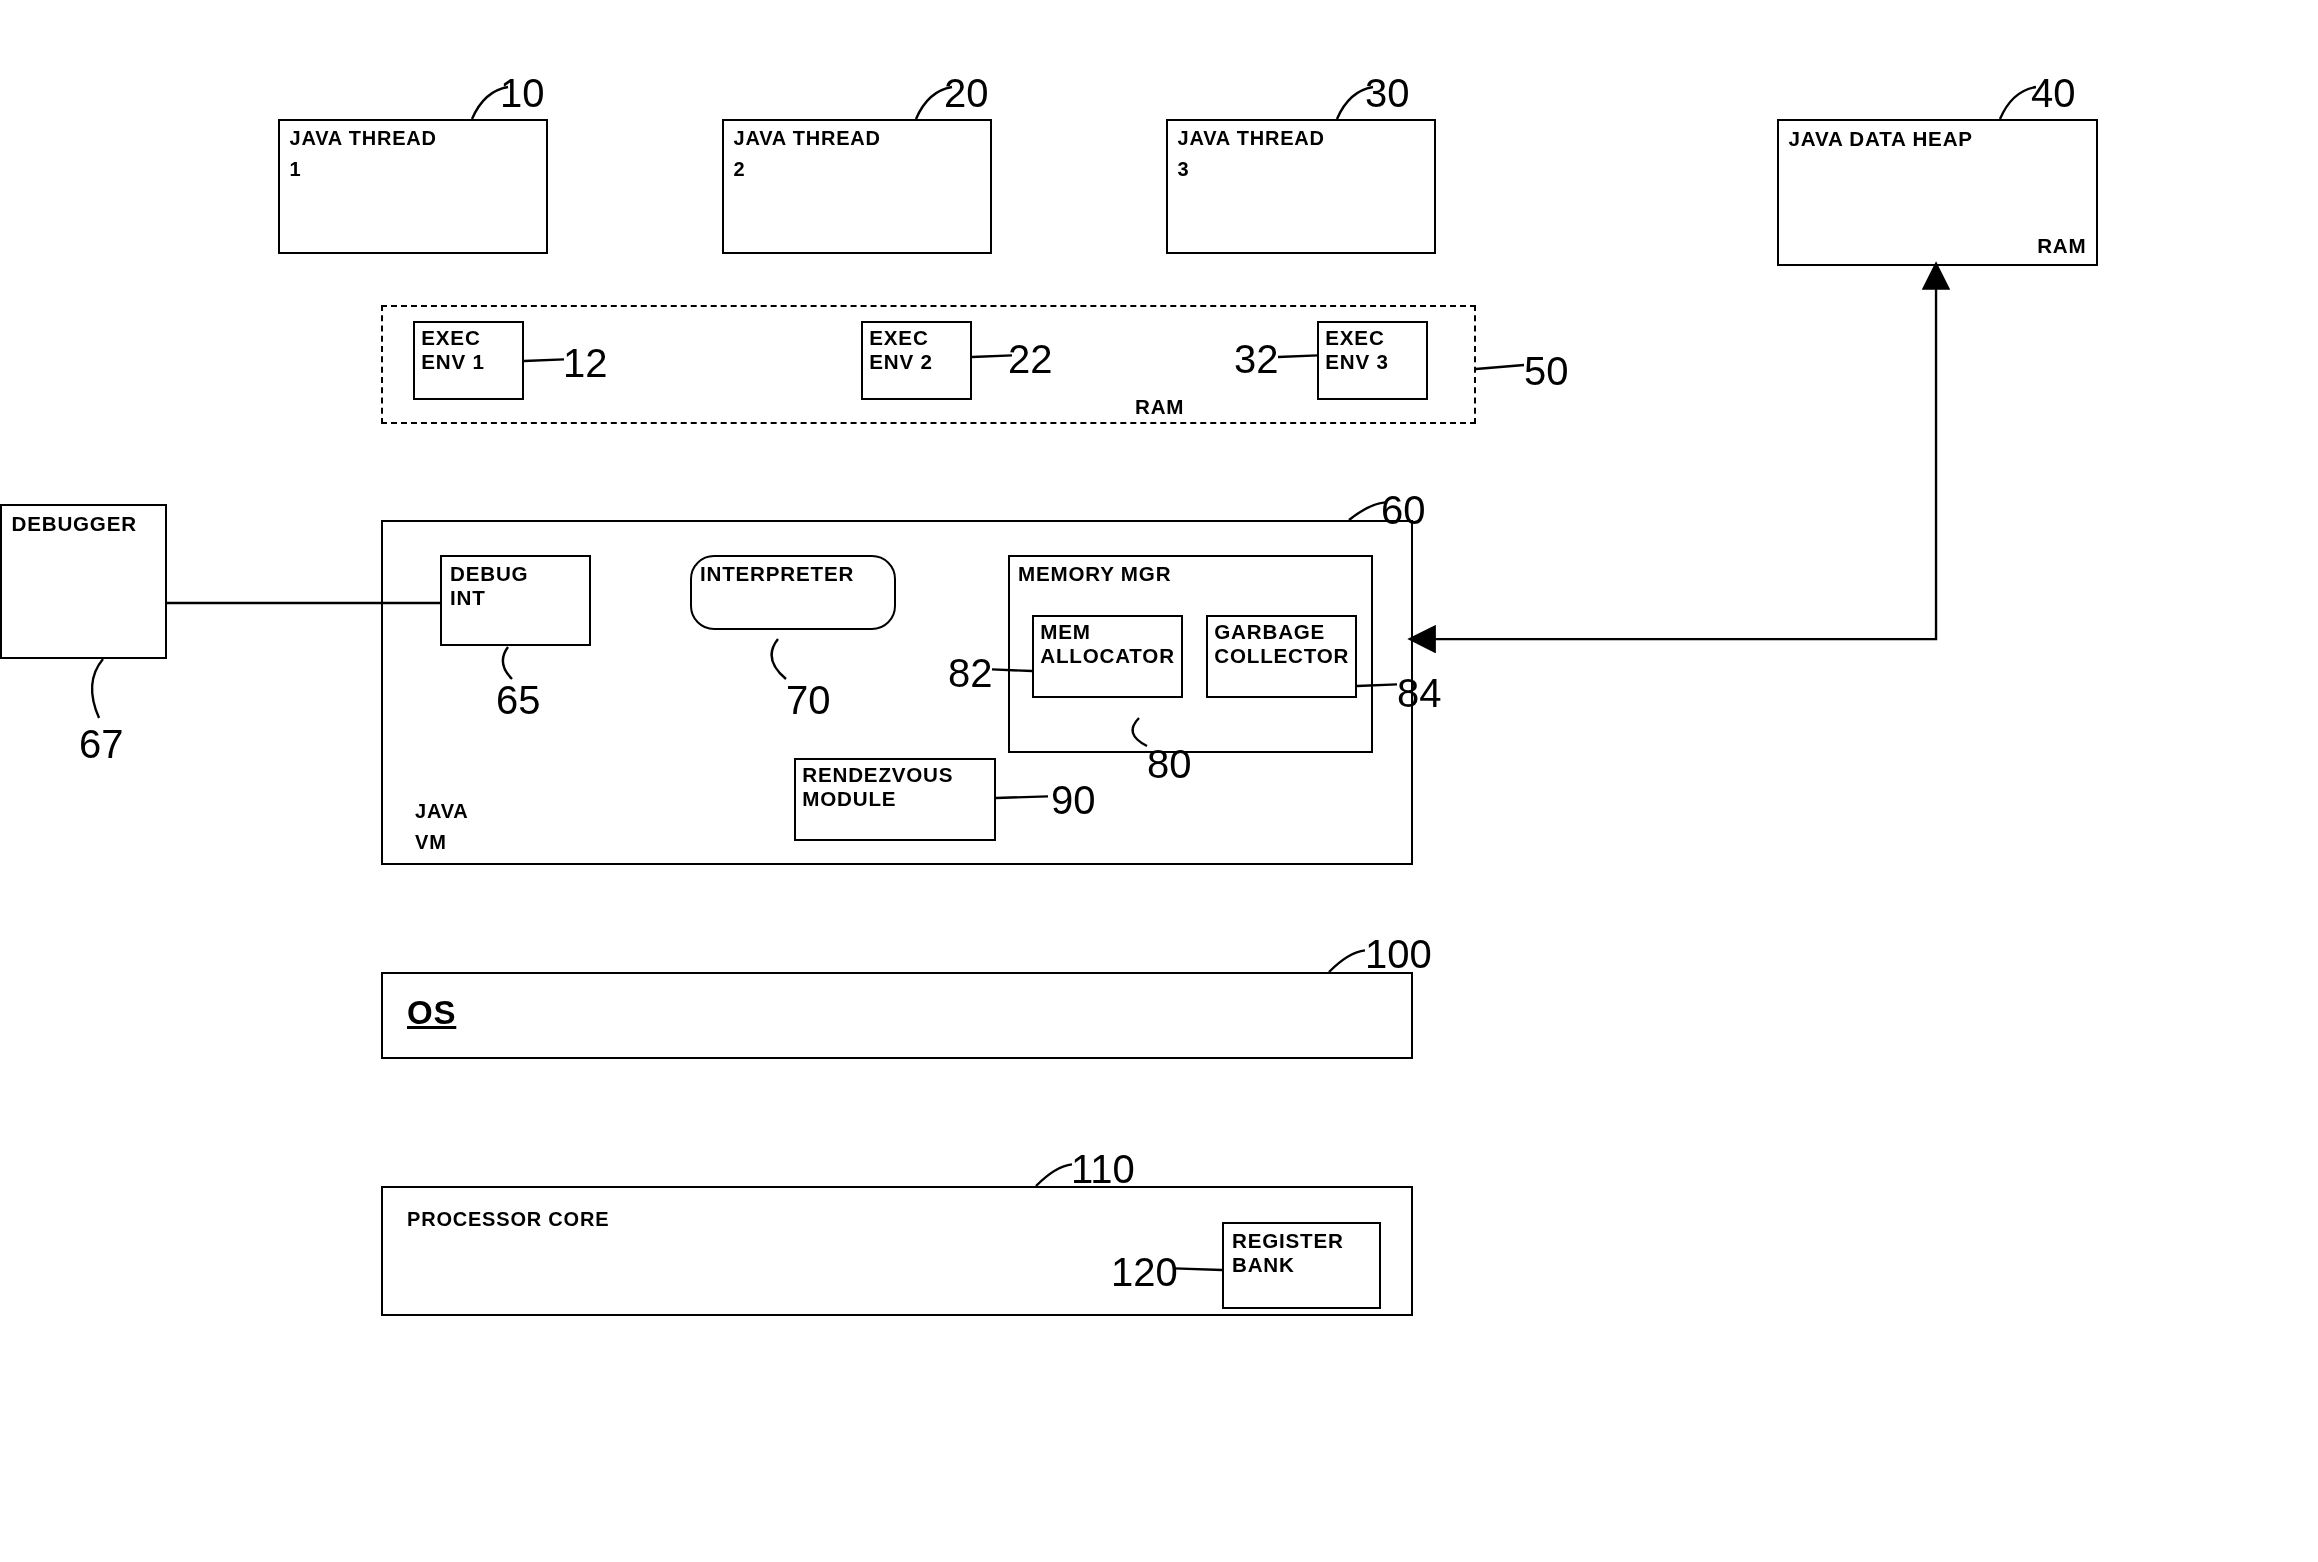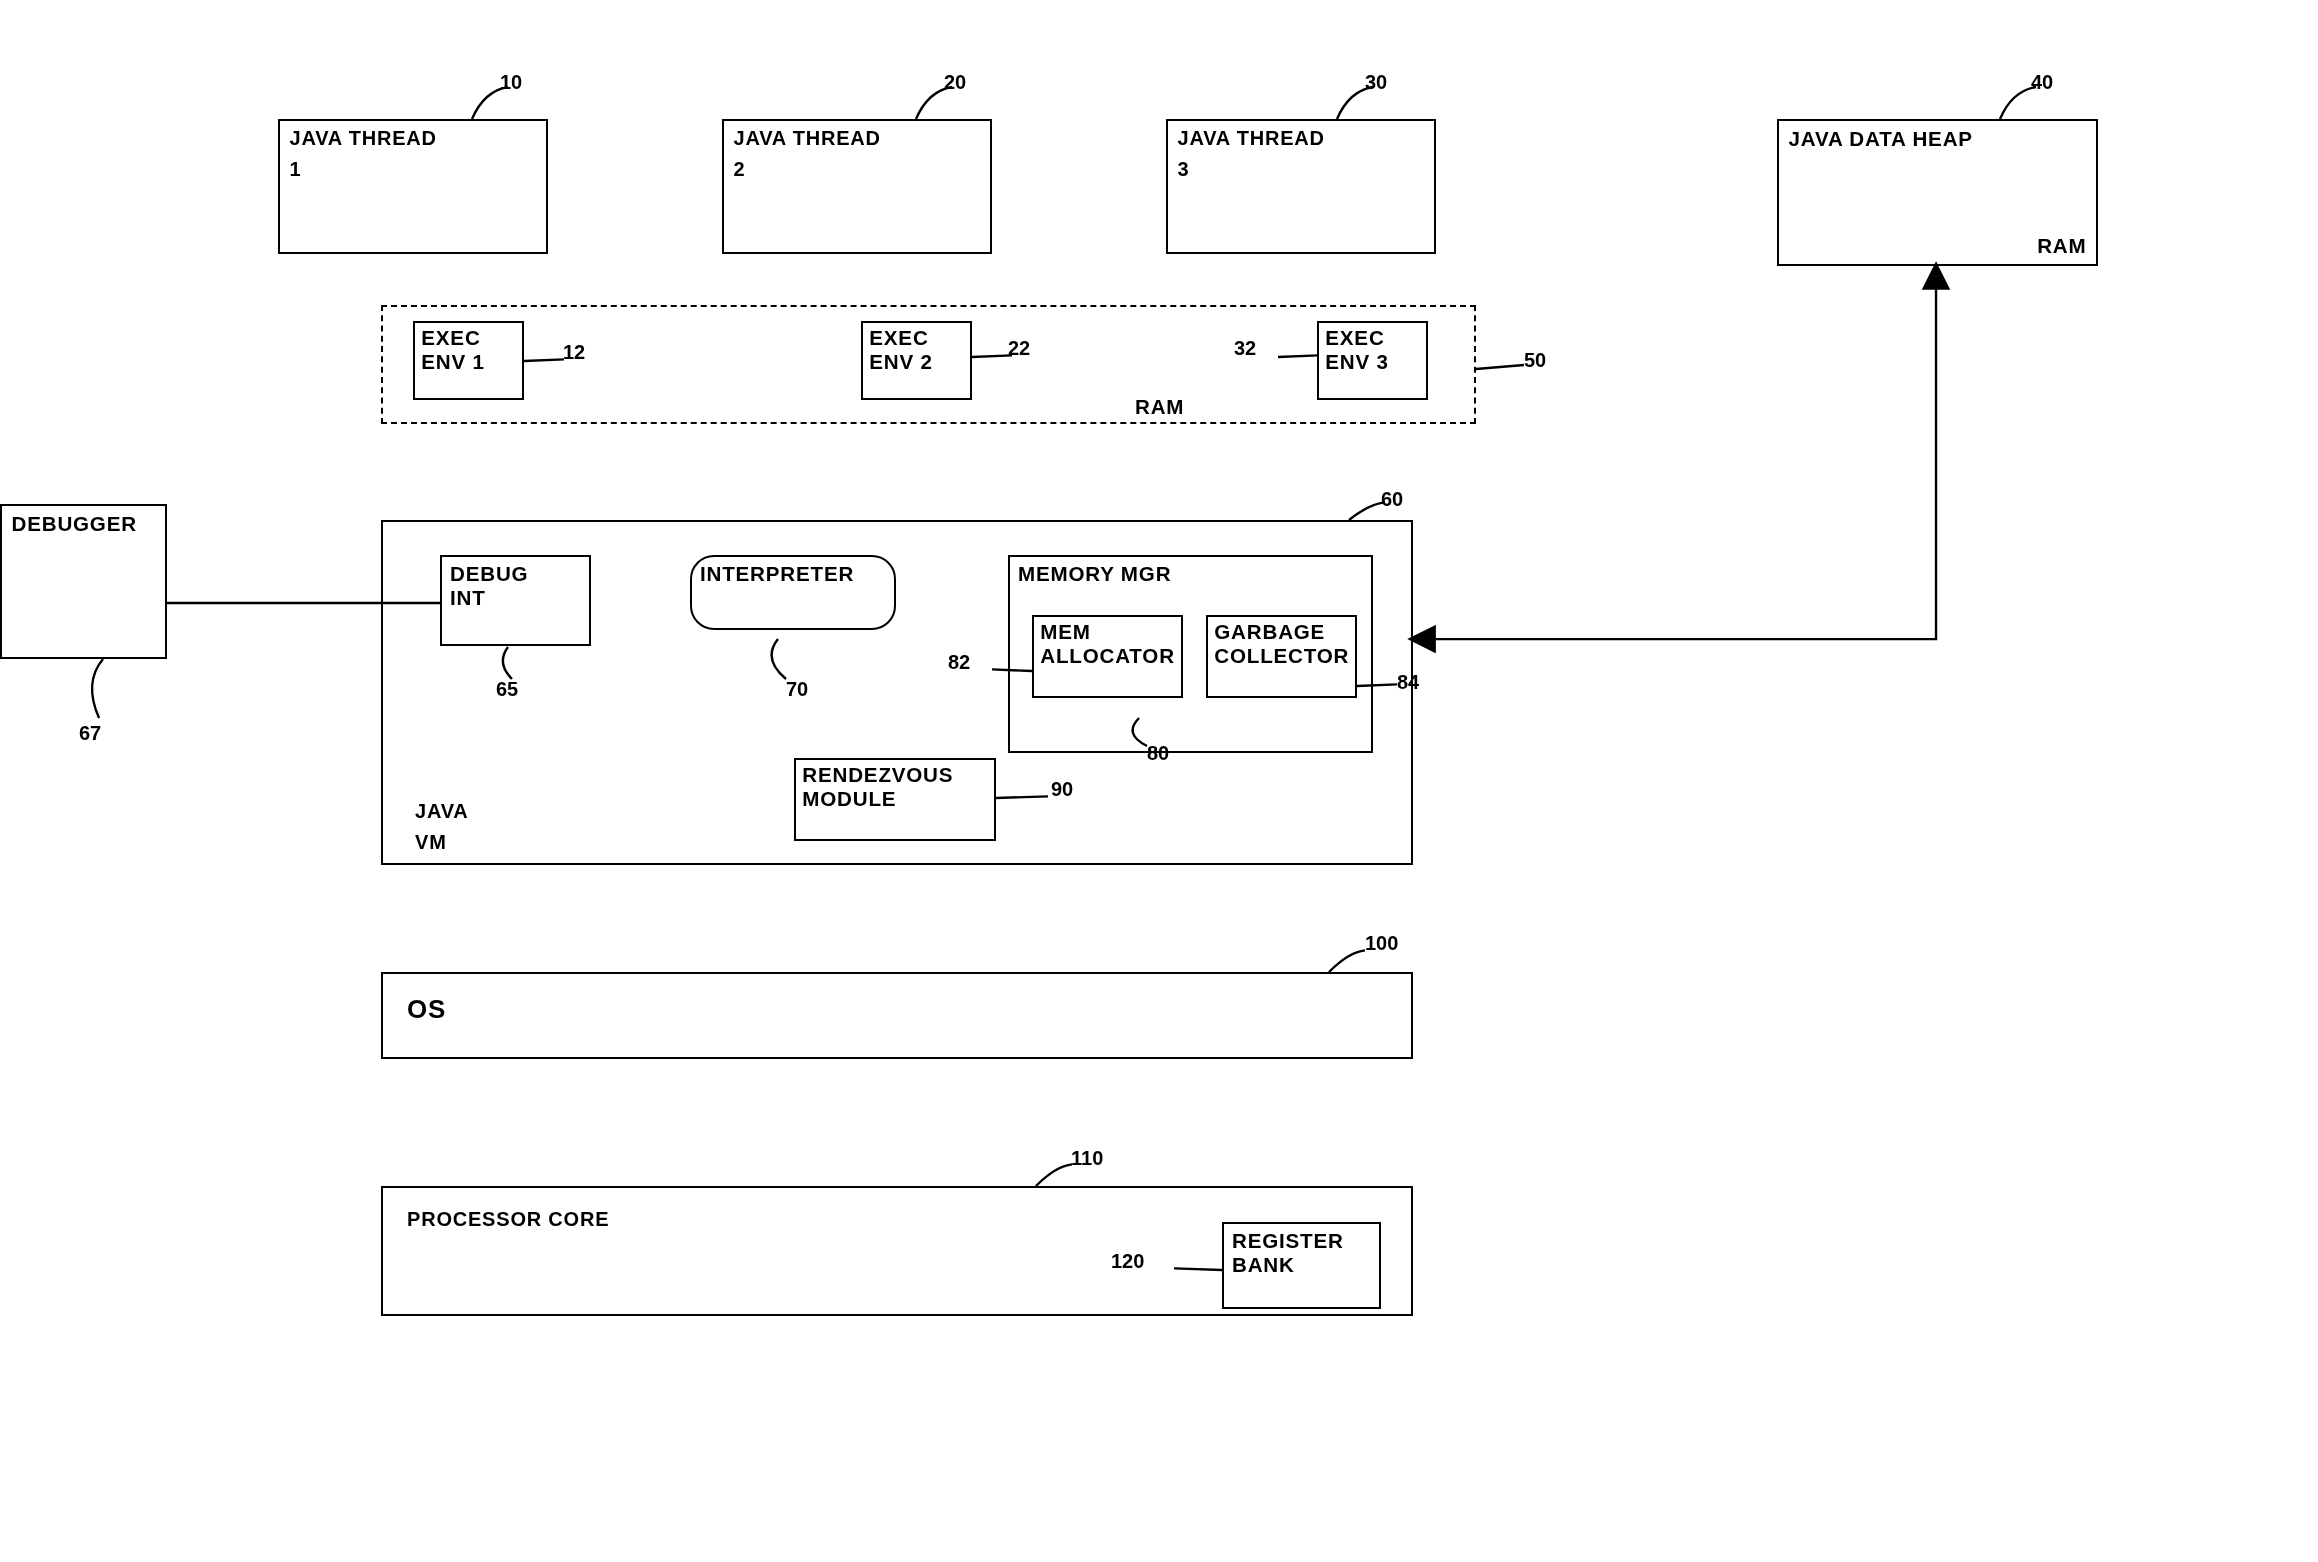--- a/index.html
+++ b/index.html
@@ -32,22 +32,22 @@
       letter-spacing: 0.8px;
     }
     .box-text-small {
       font-size: 20.6px;
       text-transform: uppercase;
       font-weight: bold;
       letter-spacing: 0.8px;
     }
     .num-label {
       position: absolute;
-      font-size: 20px;
-      font-weight: bold;
+      font-size: 40px;
+      font-weight: normal;
     }
     svg.connector {
       position: absolute;
       overflow: visible;
     }
   </style>
 </head>
 <body>
 
 <div class="box" style="left:278px; top:119px; width:270px; height:135px;">
@@ -183,21 +183,21 @@
 <div class="box" style="left:794px; top:758px; width:202px; height:83px; padding:3.2px 6.3px;">
   <div class="box-text-small">RENDEZVOUS</div>
   <div class="box-text-small">MODULE</div>
 </div>
 <div class="num-label" style="left:1051px; top:778px;">90</div>
 <svg class="connector" style="left:996px; top:790px;" width="52" height="16" viewBox="0 0 65 20">
     <path d="M 0 10 L 65 8" stroke="black" stroke-width="3" fill="none"></path>
   </svg>
 
 <div class="box" style="left:381px; top:972px; width:1032px; height:87px; padding:20px 24px;">
-  <div class="box-text" style="font-size:26px;">OS</div>
+  <div class="box-text" style="font-size:33px;text-decoration:underline;">OS</div>
 </div>
 <div class="num-label" style="left:1365px; top:932px;">100</div>
 <svg class="connector" style="left:1329px; top:948px;" width="40" height="28" viewBox="0 0 50 35">
     <path d="M 0 30 Q 25 5 45 3" stroke="black" stroke-width="3" fill="none"></path>
   </svg>
 
 <div class="box" style="left:381px; top:1186px; width:1032px; height:130px; padding:20px 24px;">
   <div class="box-text">PROCESSOR CORE</div>
 </div>
 <div class="num-label" style="left:1071px; top:1147px;">110</div>

